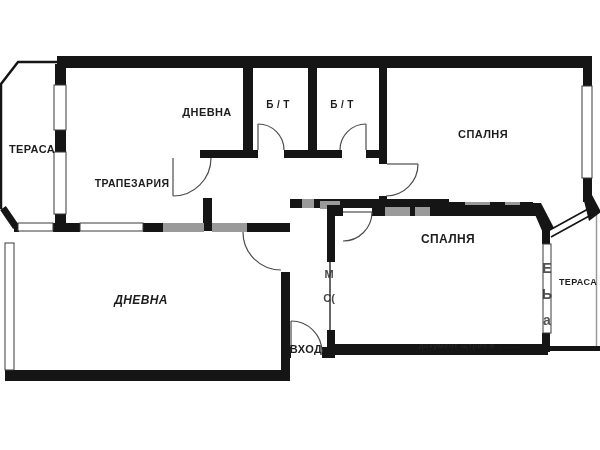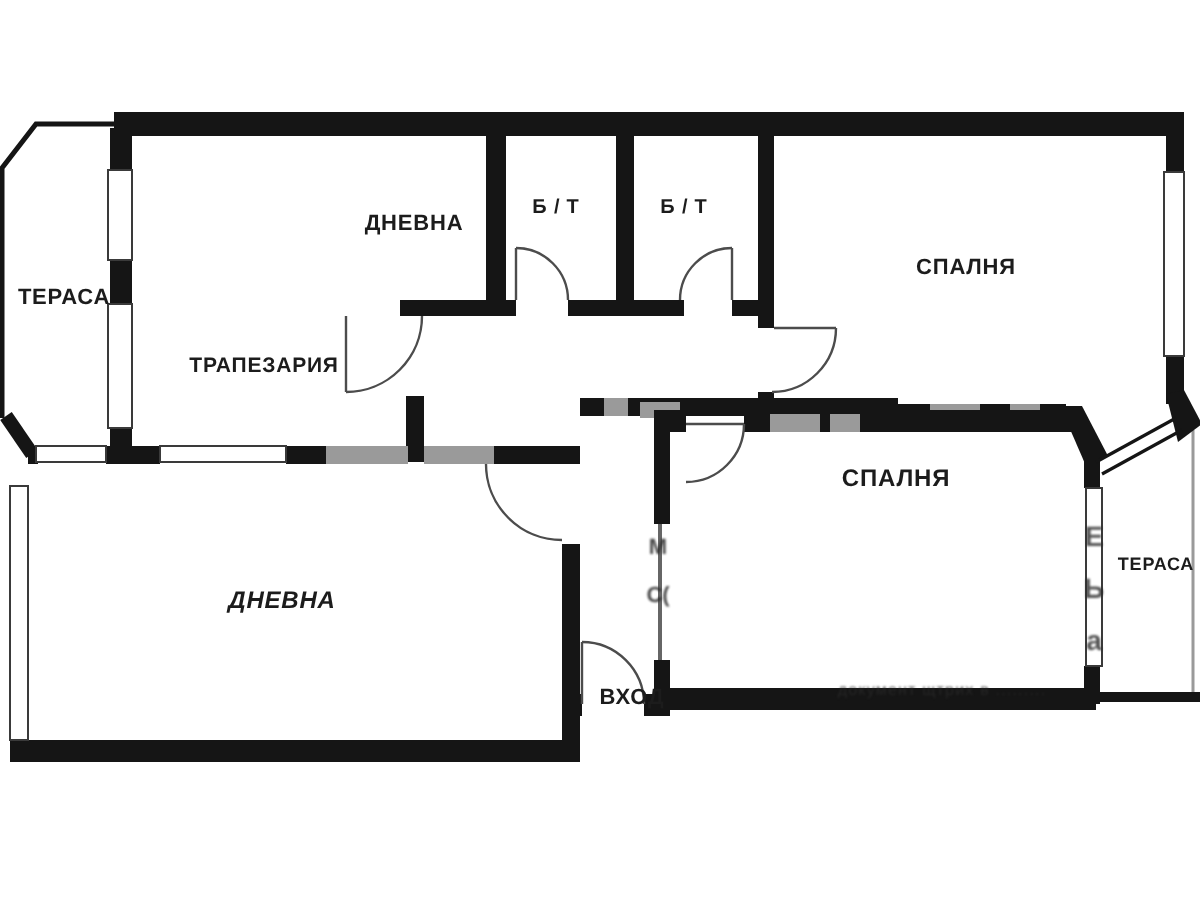--- a/index.html
+++ b/index.html
@@ -10,21 +10,21 @@
        font-size:11px;letter-spacing:.4px;white-space:nowrap;}
   .lbl-terrace-left {left:32px;  top:149px;}
   .lbl-dining       {left:132px; top:150px;font-size:10.5px;margin-top:33px;}
   .lbl-kitchen      {left:207px; top:112px;}
   .lbl-bath1        {left:278px; top:104px;font-size:10px;}
   .lbl-bath2        {left:342px; top:104px;font-size:10px;}
   .lbl-bedroom1     {left:483px; top:134px;}
   .lbl-living       {left:141px; top:300px;font-size:12px;font-style:italic;}
   .lbl-bedroom2     {left:448px; top:239px;font-size:12px;}
   .lbl-terrace-right{left:578px; top:282px;font-size:9px;}
-  .lbl-entrance     {left:316px; top:349px;}
+  .lbl-entrance     {left:306px; top:349px;}
   .wm{position:absolute;color:#2a2a2a;filter:blur(.5px);}
   .wm-bottom{left:455px;top:345px;transform:translate(-50%,-50%);font-size:8px;
              letter-spacing:.6px;opacity:.8;white-space:nowrap;margin-left:16px;}
   .wm-vert{font-size:11px;font-weight:700;opacity:.85;width:14px;text-align:center;
            line-height:1.0;word-break:break-all;}
   .wm-corridor{left:322px;top:262px;letter-spacing:0;line-height:24px;}
   .wm-terrace {left:540px;top:255px;font-size:14px;line-height:26px;opacity:.8;text-align:center;}
 </style>
 </head>
 <body>

